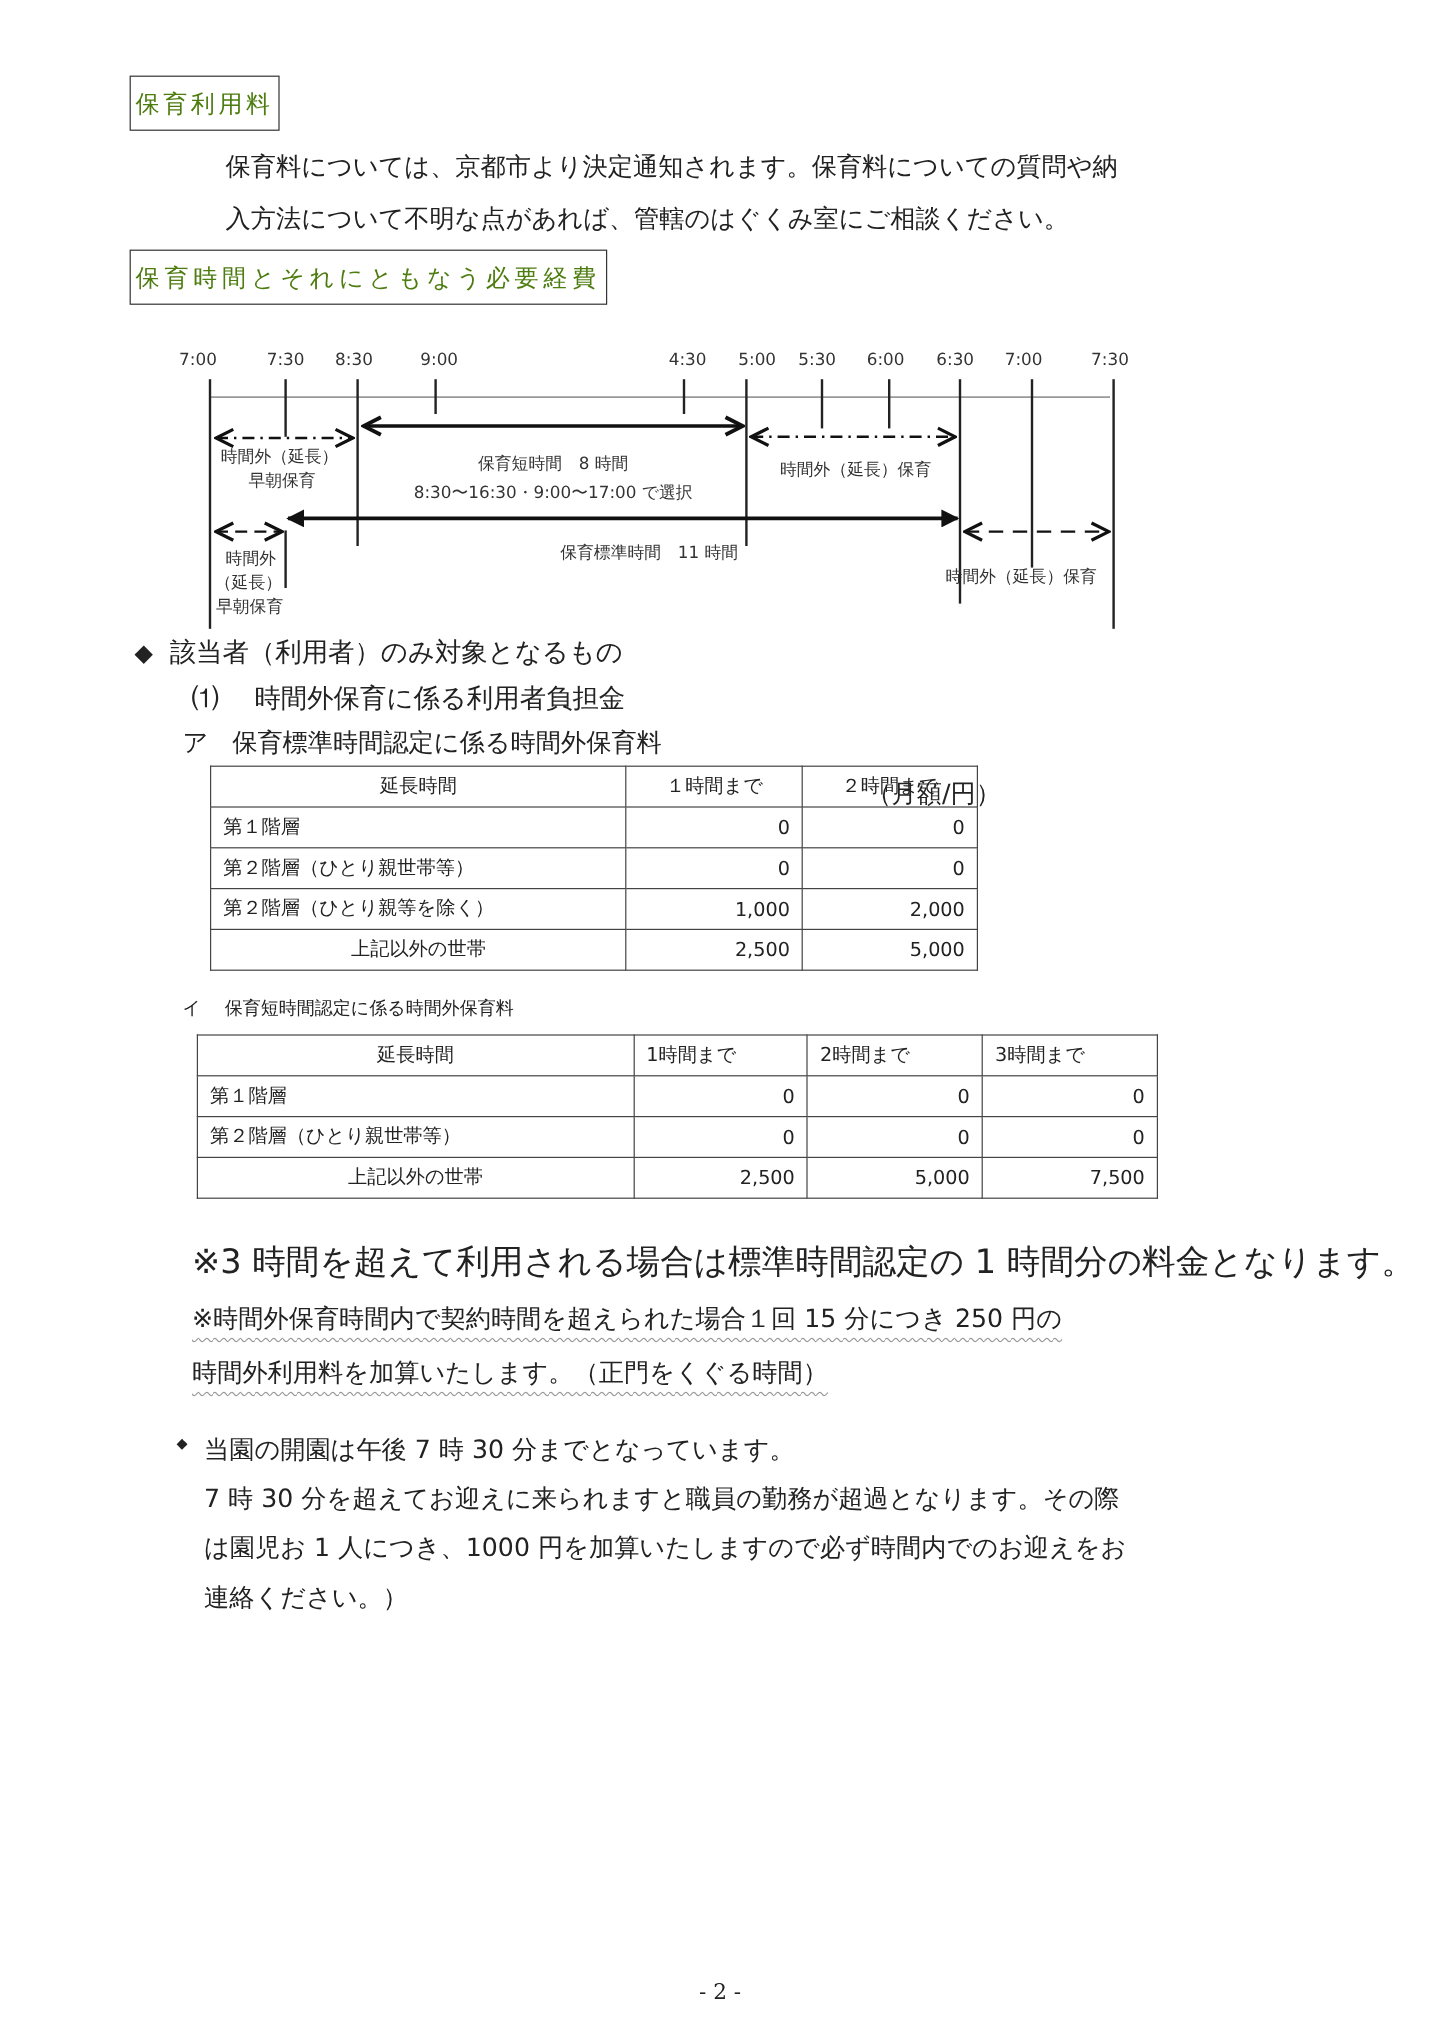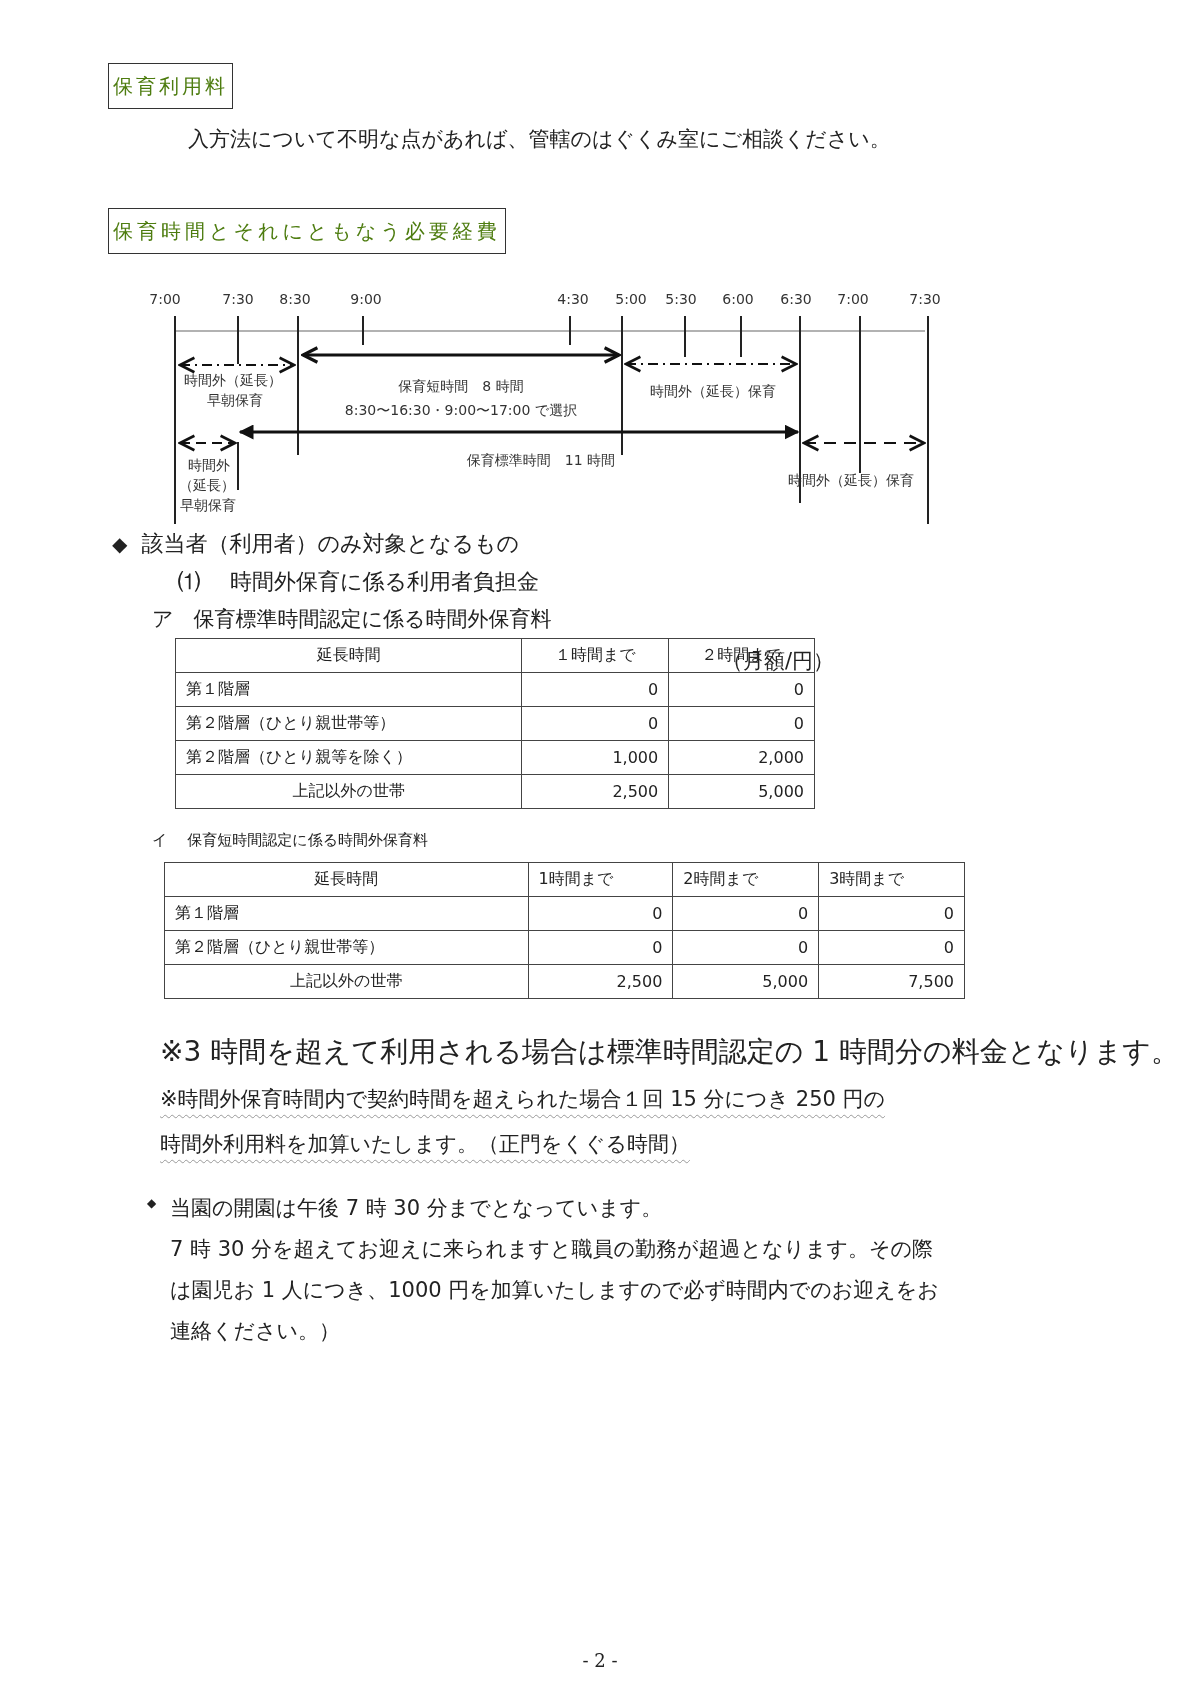--- a/index.html
+++ b/index.html
@@ -39,20 +39,21 @@
     position: absolute; left: 0; width: 1200px; top: 1650px; text-align: center;
     font-family: "DejaVu Serif", serif; font-size: 18px; color: #222;
   }
 </style>
 </head>
 <body>
 
 <div class="section-box" style="left:108px; top:63px;">保育利用料</div>
 
 <div class="para" style="left:188px; top:118px;">
+  <div>保育料については、京都市より決定通知されます。保育料についての質問や納</div>
   <div>入方法について不明な点があれば、管轄のはぐくみ室にご相談ください。</div>
 </div>
 
 <div class="section-box" style="left:108px; top:208px; letter-spacing:4px;">保育時間とそれにともなう必要経費</div>
 
 <svg class="abs" style="left:0; top:0;" width="1200" height="560">
   <defs>
     <marker id="openArrow" viewBox="0 0 10 10" refX="9" refY="5" markerWidth="9" markerHeight="9" orient="auto-start-reverse">
       <path d="M1,1 L9,5 L1,9" fill="none" stroke="#111" stroke-width="1.5"></path>
     </marker>
@@ -120,21 +121,21 @@
   <text class="diagram-text" x="209" y="470" font-size="14" text-anchor="middle">時間外</text>
   <text class="diagram-text" x="207" y="490" font-size="14" text-anchor="middle">（延長）</text>
   <text class="diagram-text" x="208" y="510" font-size="14" text-anchor="middle">早朝保育</text>
 
   <text class="diagram-text" x="851" y="485" font-size="14" text-anchor="middle">時間外（延長）保育</text>
 </svg>
 
 <div class="heading-line" style="left:112px; top:529px;">
   <span style="font-size:20px; margin-right:14px;">◆</span><span>該当者（利用者）のみ対象となるもの</span>
 </div>
-<div class="heading-line" style="left:160px; top:567px;margin-left:18px;">
+<div class="heading-line" style="left:160px; top:567px;">
   <span style="margin-right:30px;">⑴</span><span>時間外保育に係る利用者負担金</span>
 </div>
 
 <div class="heading-line" style="left:152px; top:605px; font-size:21px;">
   <span style="margin-right:20px;">ア</span><span>保育標準時間認定に係る時間外保育料</span>
 </div>
 <div class="heading-line" style="left:722px; top:605px; font-size:21px;margin-top:42px;">（月額/円）</div>
 
 <table class="fee" style="left:175px; top:638px; width:640px;">
   <colgroup>

